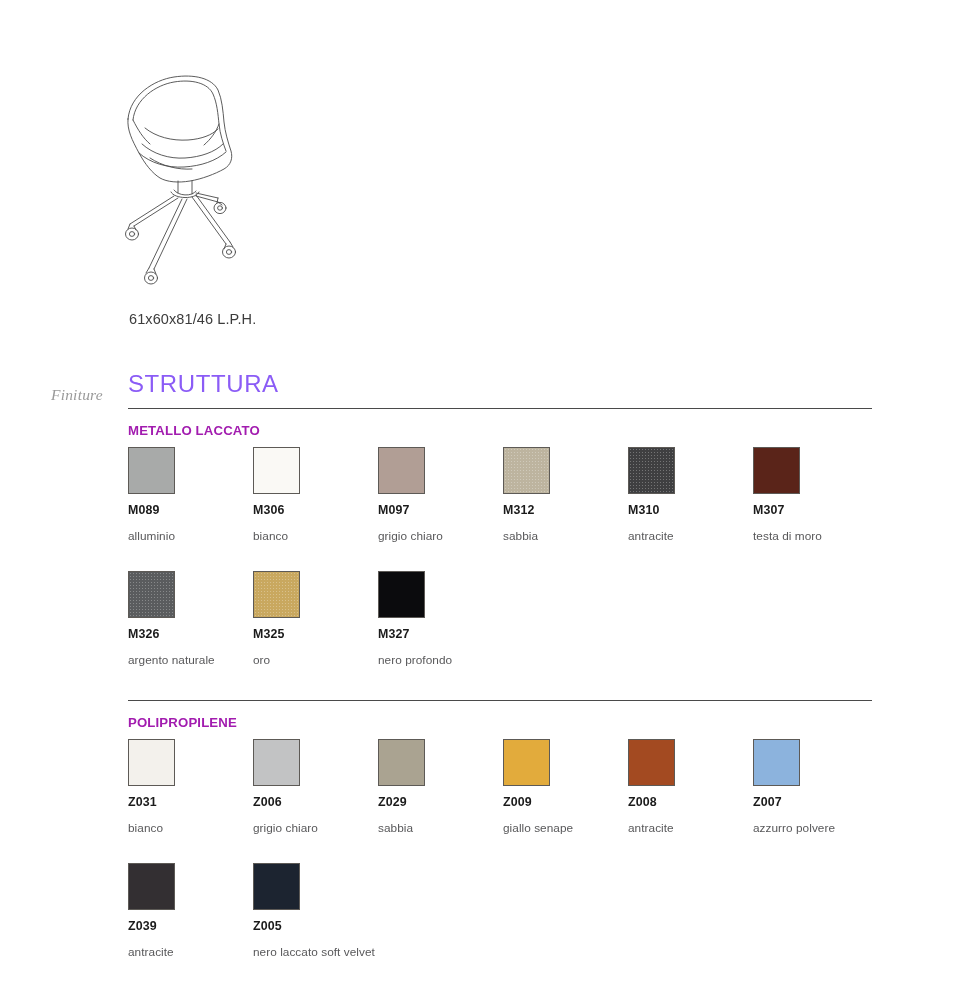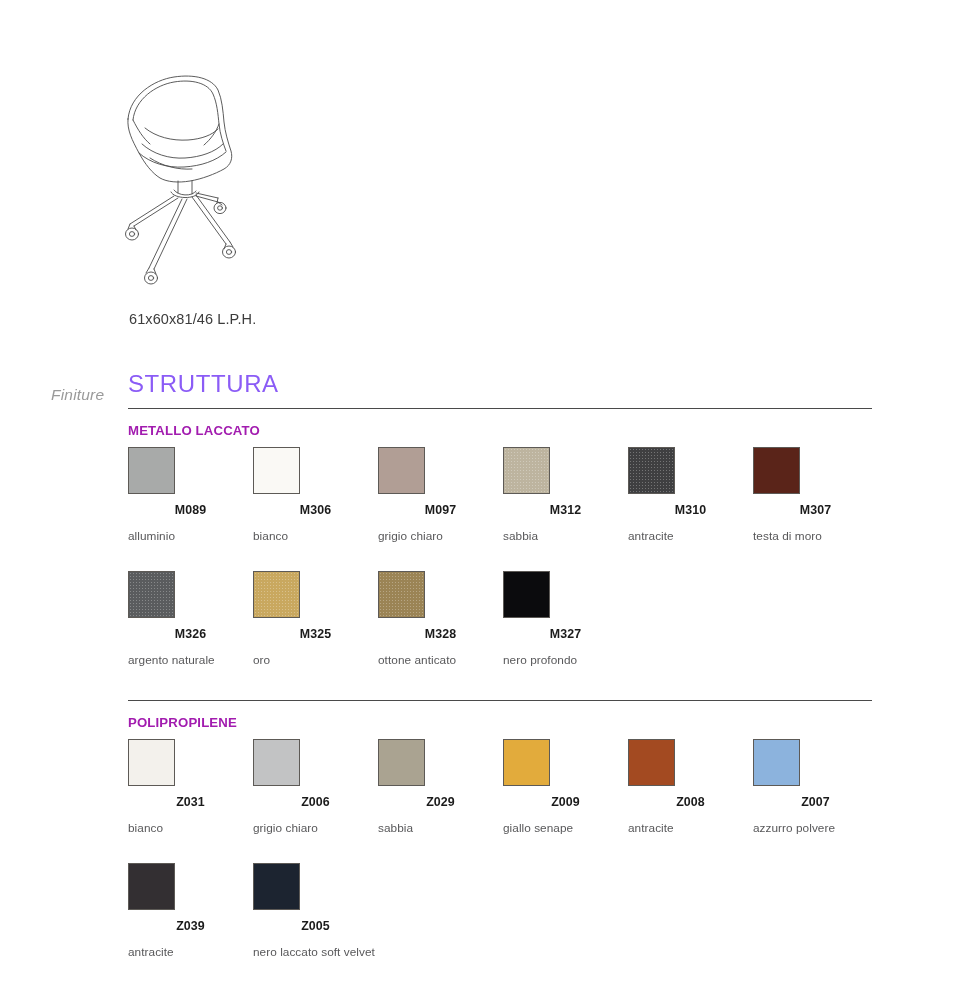--- a/index.html
+++ b/index.html
@@ -41,21 +41,21 @@
     position: absolute;
     left: 0;
     top: 372px;
     width: 976px;
   }
 
   #finiture-label {
     position: absolute;
     left: 51px;
     top: 14px;
-    font-family: Liberation Sans, sans-serif;
+    font-family: Liberation Serif, serif;
     font-style: italic;
     font-size: 15.5px;
     color: #9a9a9a;
     letter-spacing: 0.2px;
   }
 
   .content-col {
     position: absolute;
     left: 128px;
     top: 0;
@@ -111,21 +111,20 @@
     background-size: 3px 3px, 4px 4px;
     background-position: 0 0, 2px 1px;
   }
   .swatch-code {
     font-size: 12.4px;
     font-weight: bold;
     color: #1b1b1b;
     margin-top: 9px;
     letter-spacing: 0.1px;
     white-space: nowrap;
-    text-align: center;
   }
   .swatch-name {
     font-size: 11.8px;
     color: #58585a;
     margin-top: 12px;
     letter-spacing: 0.05px;
     white-space: nowrap;
   }
   .row-gap { height: 28px; }
   .section-gap { height: 33px; }
@@ -236,25 +235,20 @@
           <div class="swatch-chip grain" style="background: rgb(90, 92, 94);"></div>
           <div class="swatch-code">M326</div>
           <div class="swatch-name">argento naturale</div>
         </div>
         <div class="swatch-cell">
           <div class="swatch-chip grain" style="background: rgb(201, 168, 95);"></div>
           <div class="swatch-code">M325</div>
           <div class="swatch-name">oro</div>
         </div>
         <div class="swatch-cell">
-          <div class="swatch-chip grain" style="background: rgb(155, 132, 85);"></div>
-          <div class="swatch-code">M328</div>
-          <div class="swatch-name">ottone anticato</div>
-        </div>
-        <div class="swatch-cell">
           <div class="swatch-chip" style="background: rgb(11, 11, 13);"></div>
           <div class="swatch-code">M327</div>
           <div class="swatch-name">nero profondo</div>
         </div>
       </div>
       <div class="section-gap"></div>
       <div class="section-rule"></div>
       <div class="material-title">POLIPROPILENE</div>
       <div class="swatch-row">
         <div class="swatch-cell">

